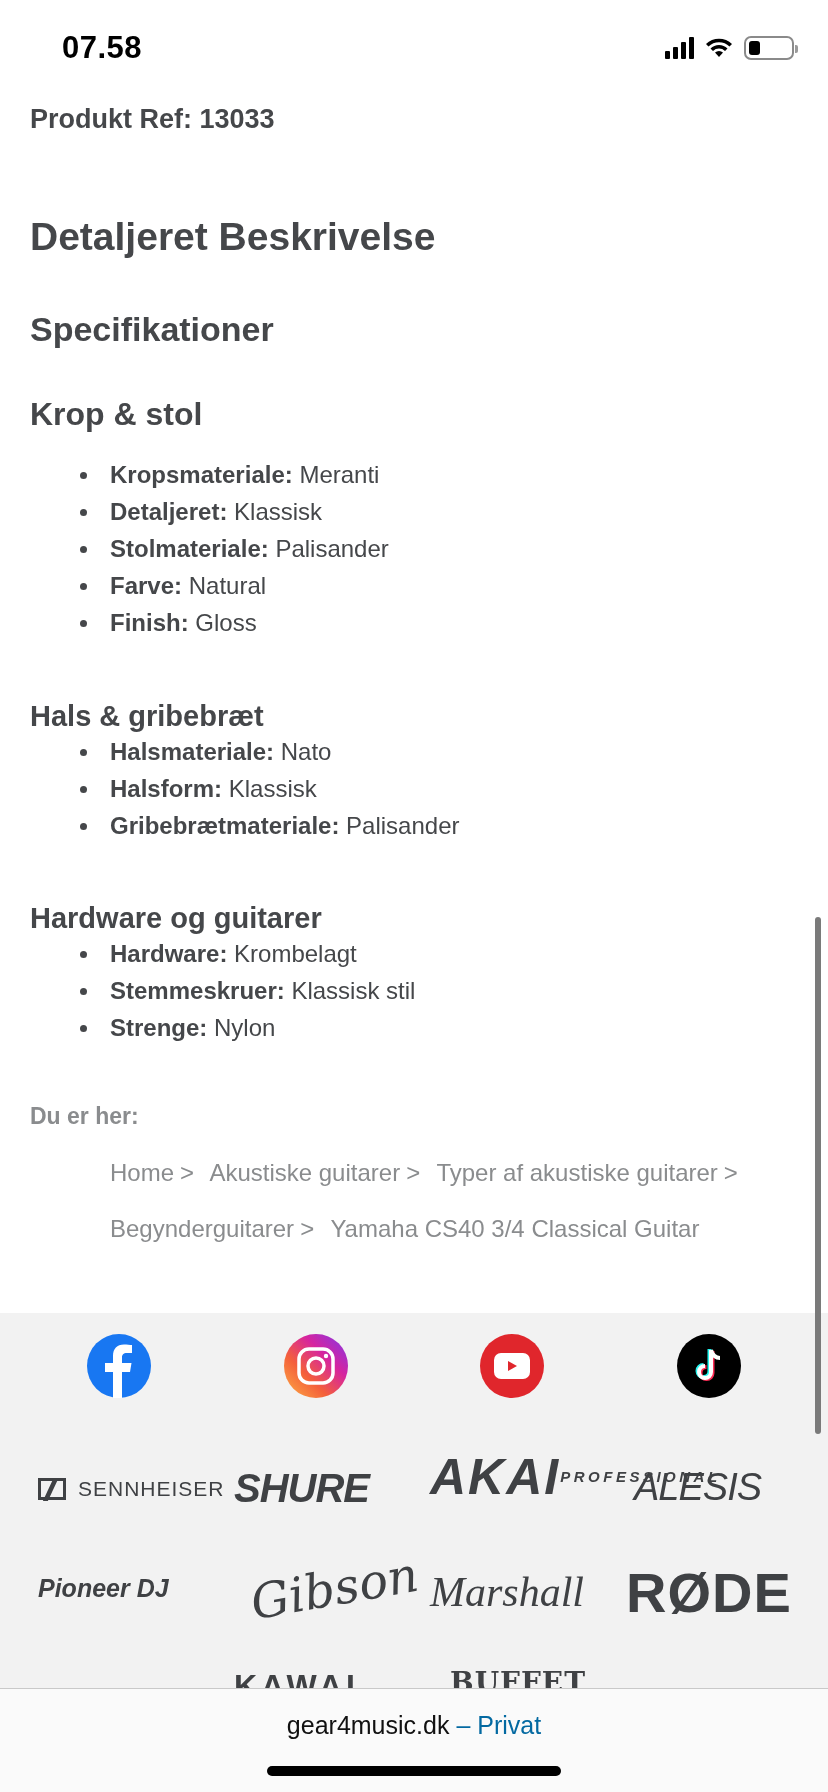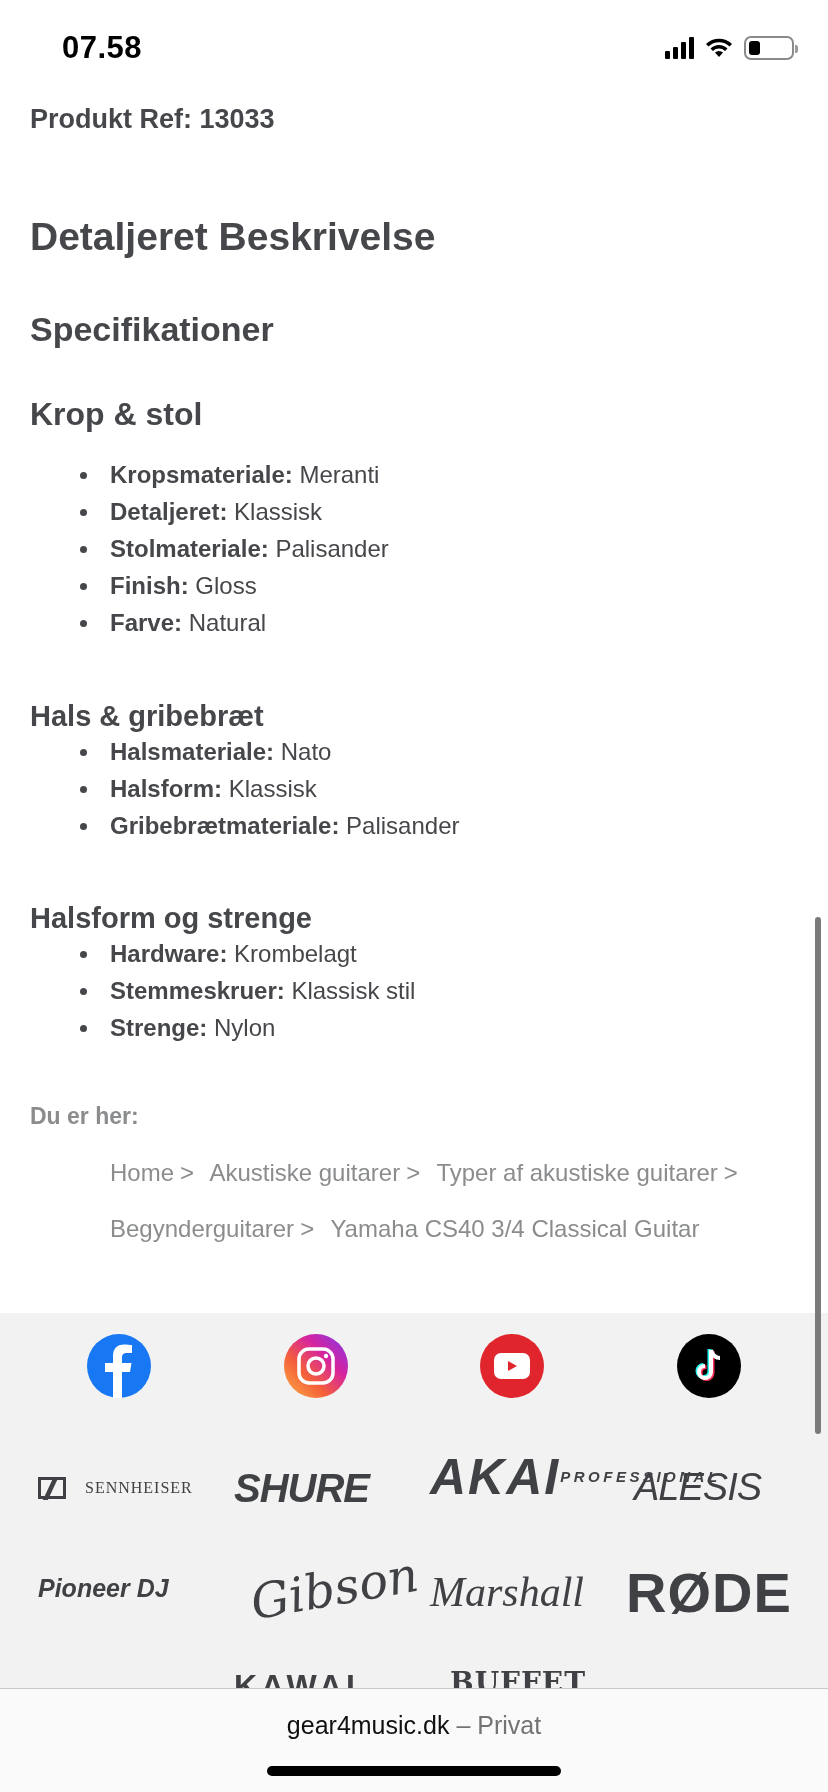--- a/index.html
+++ b/index.html
@@ -34,21 +34,21 @@
   .breadcrumb .sep { margin: 0 10px 0 6px; }
 
   
   .footer { position: absolute; top: 1313px; left: 0; width: 828px; height: 380px; background: #f2f2f2; }
   .social { position: absolute; top: 1334px; width: 64px; height: 64px; border-radius: 50%; display: flex; align-items: center; justify-content: center; }
   .brand { position: absolute; color: #3f4144; white-space: nowrap; display: flex; align-items: center; }
 
   
   .safari-bar { position: absolute; left: 0; top: 1688px; width: 828px; height: 104px; background: #fafafa; border-top: 1px solid #c9c9c9; }
   .safari-url { position: absolute; top: 1711px; left: 0; width: 828px; text-align: center; font-size: 25px; color: #111; }
-  .safari-url .priv { color: #737373; margin-top: 13px; }
+  .safari-url .priv { color: #0369a1; margin-top: 13px; }
   .home-indicator { position: absolute; top: 1766px; left: 267px; width: 294px; height: 10px; border-radius: 5px; background: #000; }
 
   .scrollbar { position: absolute; left: 815px; top: 917px; width: 6px; height: 517px; border-radius: 3px; background: #7a7a7a; }
 </style>
 </head>
 <body>
 
 <div class="status-bar">
   <div class="status-time">07.58</div>
   <div class="status-icons">
@@ -72,32 +72,32 @@
 <div class="content">
   <div class="ref">Produkt Ref: 13033</div>
   <h2 class="h-detail">Detaljeret Beskrivelse</h2>
   <h3 class="h-spec">Specifikationer</h3>
 
   <h4 class="h-group" style="top:396px">Krop &amp; stol</h4>
   <ul class="spec-list" style="top:456px">
     <li><b>Kropsmateriale:</b> <span>Meranti</span></li>
     <li><b>Detaljeret:</b> <span>Klassisk</span></li>
     <li><b>Stolmateriale:</b> <span>Palisander</span></li>
+    <li><b>Farve:</b> <span>Natural</span></li>
     <li><b>Finish:</b> <span>Gloss</span></li>
-    <li><b>Farve:</b> <span>Natural</span></li>
   </ul>
 
   <h4 class="h-group" style="top:700px; font-size:29px">Hals &amp; gribebræt</h4>
   <ul class="spec-list" style="top:733px">
     <li><b>Halsmateriale:</b> <span>Nato</span></li>
     <li><b>Halsform:</b> <span>Klassisk</span></li>
     <li><b>Gribebrætmateriale:</b> <span>Palisander</span></li>
   </ul>
 
-  <h4 class="h-group" style="top:902px; font-size:29px">Halsform og strenge</h4>
+  <h4 class="h-group" style="top:902px; font-size:29px">Hardware og guitarer</h4>
   <ul class="spec-list" style="top:935px">
     <li><b>Hardware:</b> <span>Krombelagt</span></li>
     <li><b>Stemmeskruer:</b> <span>Klassisk stil</span></li>
     <li><b>Strenge:</b> <span>Nylon</span></li>
   </ul>
 
   <div class="du-er-her">Du er her:</div>
   <nav class="breadcrumb">
     <div class="row" style="top:1159px">
       <a href="#">Home</a><span class="sep">&gt;</span>
@@ -133,21 +133,21 @@
 </a>
 <a href="#" class="social" style="left:677px; background:#000">
   <svg width="34" height="38" viewBox="0 0 34 38">
     <path d="M19 3 V25 A6 6 0 1 1 13 19" fill="none" stroke="#25f4ee" stroke-width="4" transform="translate(-1.5,-1)"></path>
     <path d="M19 3 V25 A6 6 0 1 1 13 19" fill="none" stroke="#fe2c55" stroke-width="4" transform="translate(1.5,1)"></path>
     <path d="M19 3 V25 A6 6 0 1 1 13 19" fill="none" stroke="#fff" stroke-width="4"></path>
     <path d="M19 3 C20 8 24 11 28 11" fill="none" stroke="#fff" stroke-width="4"></path>
   </svg>
 </a>
 
-<div class="brand" style="left:38px; top:1477px; font-size:16px; letter-spacing:1px; font-family:Liberation Serif, serif;gap:7px;">
+<div class="brand" style="left:38px; top:1477px; font-size:21px; letter-spacing:1px; font-family:Liberation Sans, sans-serif;">
   <span style="display:inline-block;width:28px;height:22px;border:3px solid #3f4144;margin-right:12px;position:relative;">
     <span style="position:absolute;left:7px;top:-2px;width:5px;height:22px;background:#3f4144;transform:skewX(-25deg);"></span>
   </span>
   <span>SENNHEISER</span>
 </div>
 <div class="brand" style="left:234px; top:1466px; font-size:40px; font-weight:900; font-style:italic; letter-spacing:-1px;">SHURE</div>
 <div class="brand" style="left:430px; top:1455px; flex-direction:row; align-items:center;font-style:italic;">
   <span style="font-size:50px; font-weight:700; line-height:44px; letter-spacing:2px;">AKAI</span>
   <span style="font-size:15px; font-weight:700; letter-spacing:3.5px; line-height:18px;">PROFESSIONAL</span>
 </div>

